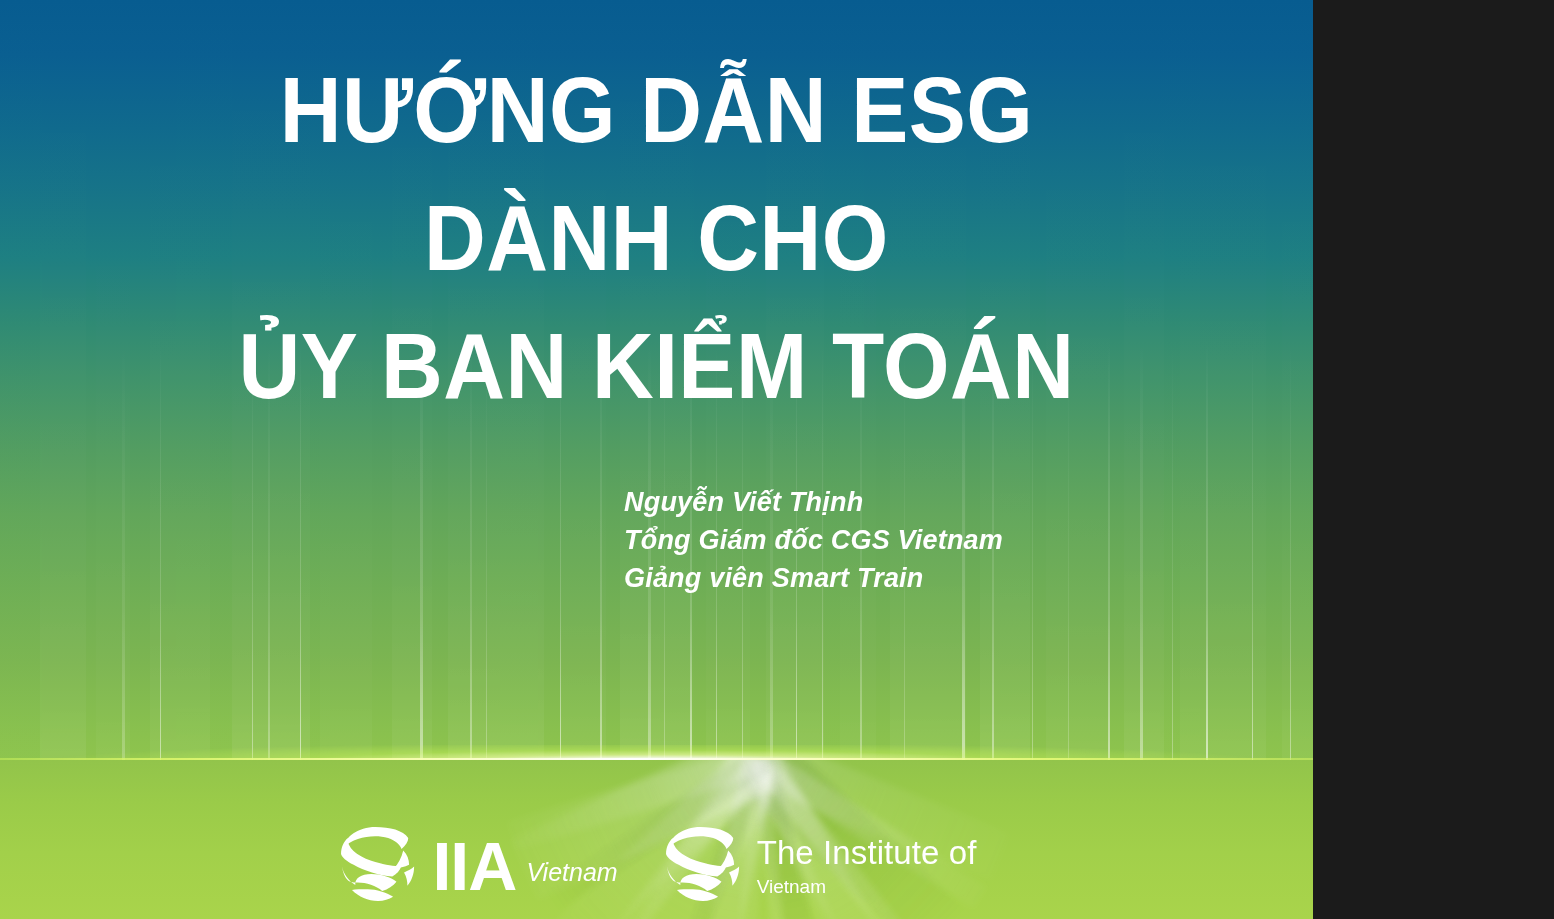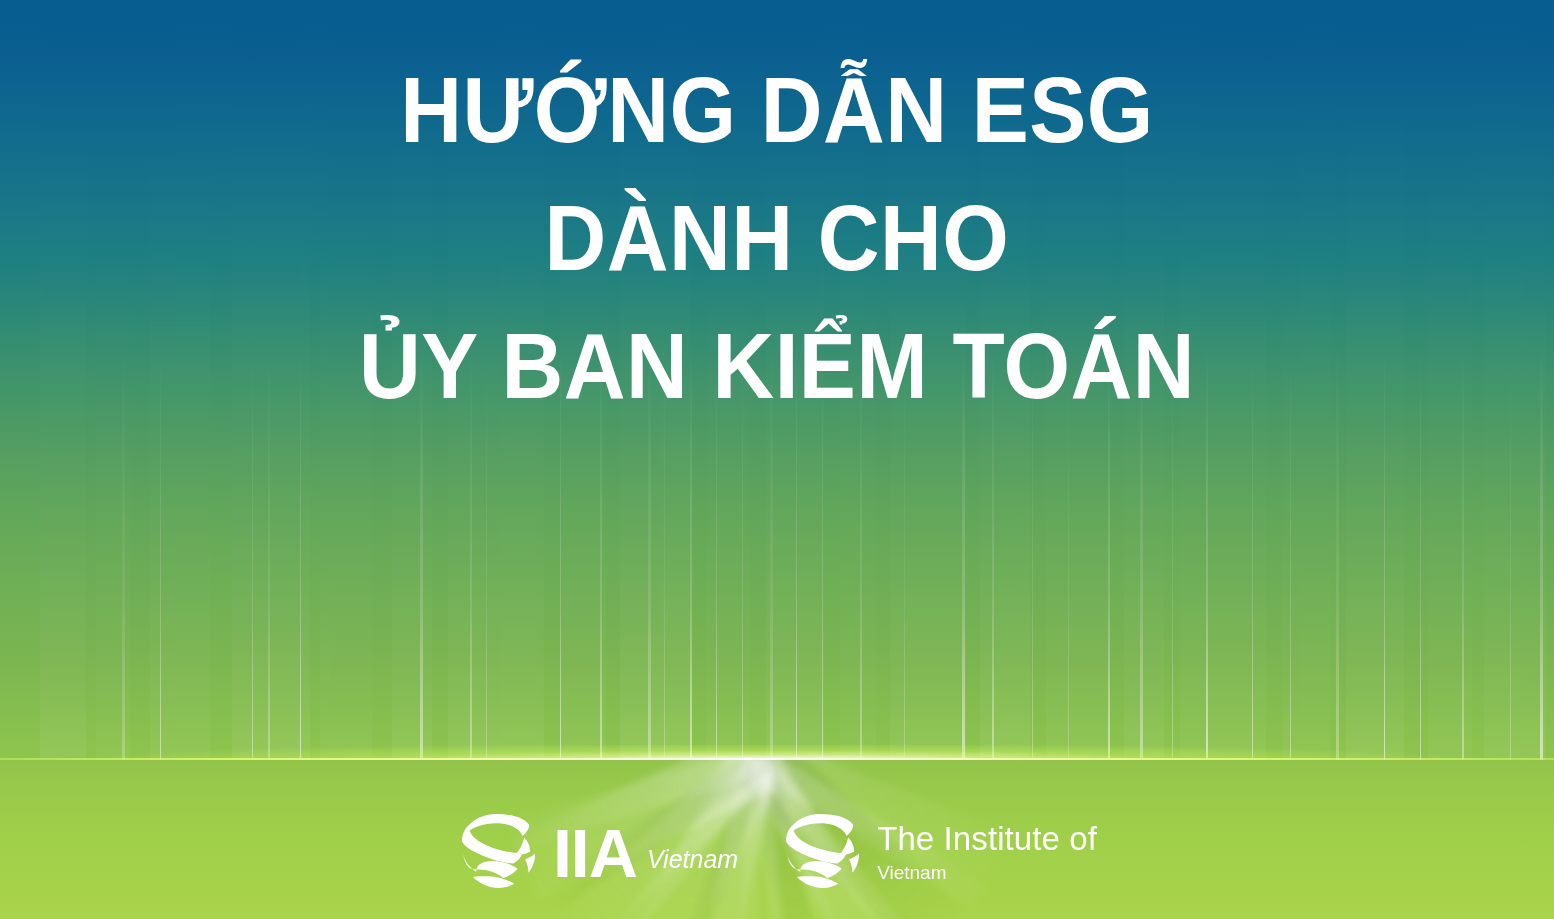--- a/index.html
+++ b/index.html
@@ -2,21 +2,21 @@
 <html><head>
 <meta charset="utf-8">
 <style>
   html, body {
     margin: 0;
     padding: 0;
     background: #1b1b1b;
   }
   #slide {
     position: relative;
-    width: 1554px;
+    width: 1313px;
     height: 919px;
     overflow: hidden;
     font-family: "Liberation Sans", "DejaVu Sans", sans-serif;
     background: #a16207;
   }
 
   
   .bg-base {
     position: absolute;
     inset: 0;
@@ -178,21 +178,21 @@
   }
   .presenter div { display: block; }
 
   
   .logos {
     position: absolute;
     left: 0; right: 0;
     top: 795px;
     height: 115px;
     display: flex;
-    align-items: center;
+    align-items: flex-end;
     justify-content: center;
     gap: 43px;
   }
   .logo {
     display: flex;
     align-items: center;
     gap: 12px;
   }
   .globe { display: block; }
 
@@ -329,20 +329,25 @@
       <div class="ray" style="left: 727px; width: 66px; transform: rotate(65deg); opacity: 0.65;"></div>
       <div class="ray" style="left: 745px; width: 30px; transform: rotate(73deg); opacity: 0.49;"></div>
     </div>
 
   <div class="title-block">
     <span class="title-line">HƯỚNG DẪN ESG</span>
     <span class="title-line">DÀNH CHO</span>
     <span class="title-line">ỦY BAN KIỂM TOÁN</span>
   </div>
 
+  <div class="presenter">
+    <div>Nguyễn Viết Thịnh</div>
+    <div>Tổng Giám đốc CGS Vietnam</div>
+    <div>Giảng viên Smart Train</div>
+  </div>
 
   <div class="logos">
 
     <div class="logo">
       <span class="globe">
         <svg width="84" height="84" viewBox="0 0 100 100" aria-hidden="true">
           <g fill="#ffffff">
             <path d="M47 6 C26 6 11 18 9 30 C22 18 45 14 62 19 C71 22 76 27 78 32 C83 28 86 23 86 19 C80 10 64 6 47 6 Z"></path>
             <path d="M6 38 C6 30 9 24 14 19 C13 30 24 40 42 46 C58 51 70 53 78 52 C76 58 72 62 67 65 C52 64 33 58 21 51 C12 46 7 42 6 38 Z"></path>
             <path d="M7 53 C9 62 15 70 23 75 C22 67 30 62 42 62 C54 62 65 66 72 71 C68 76 62 80 55 82 C48 76 36 72 26 72 C18 72 11 73 7 53 Z"></path>

